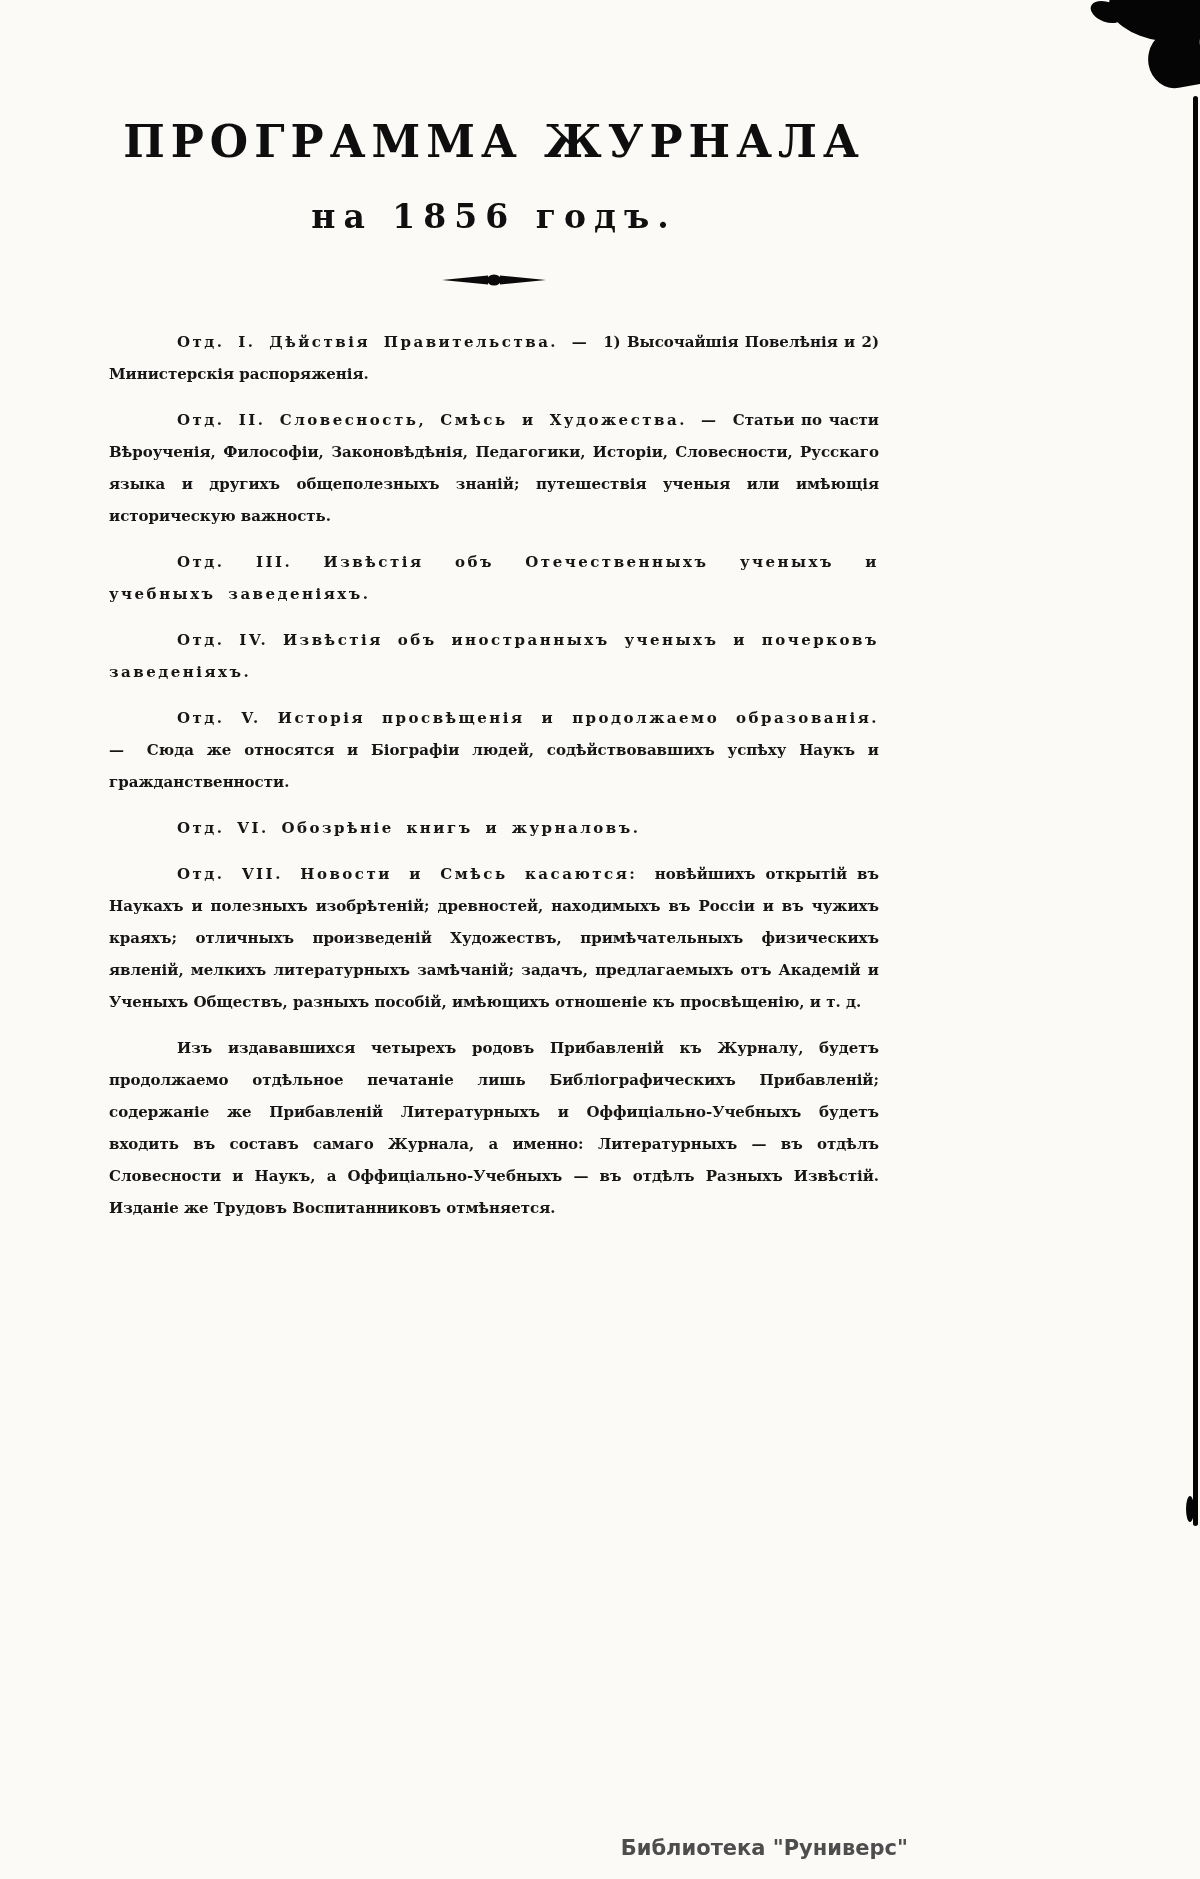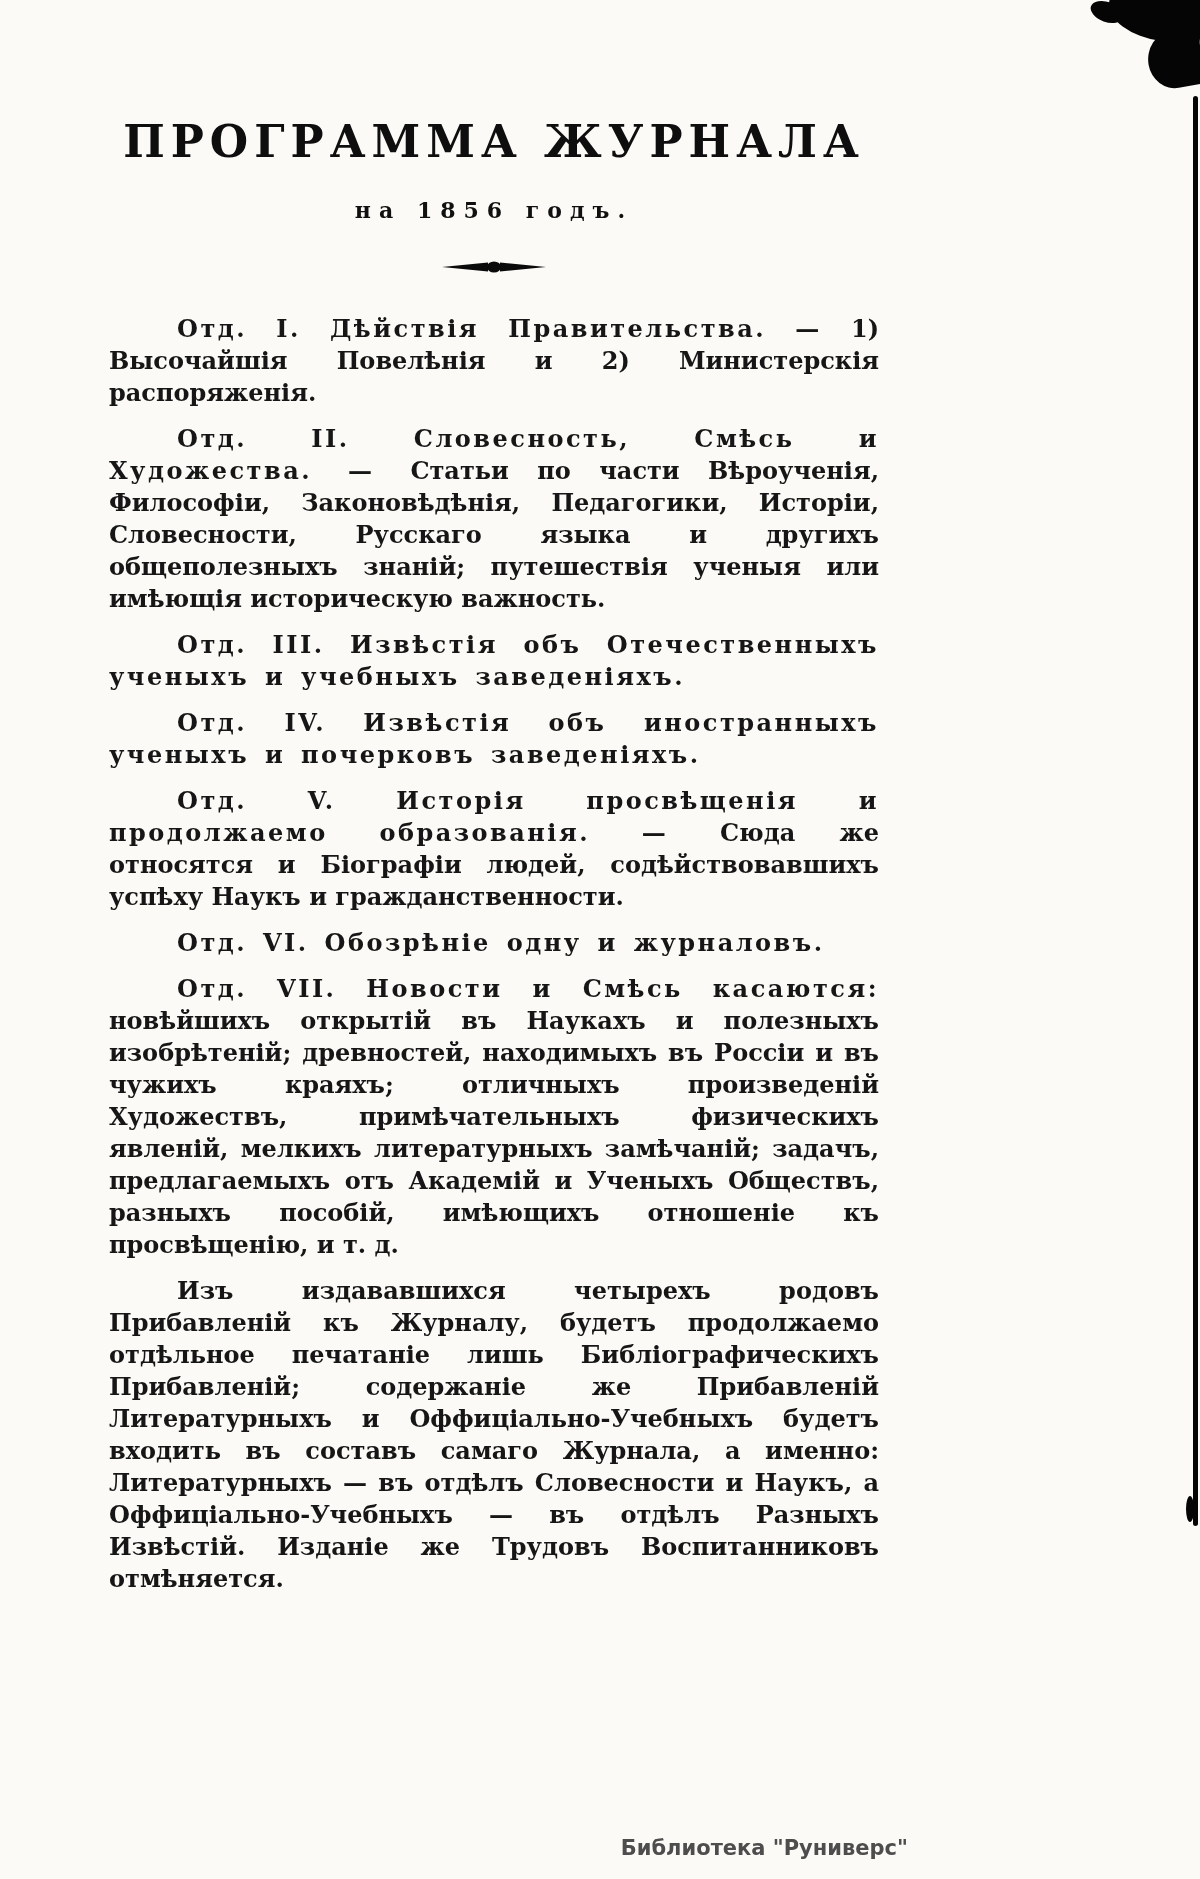--- a/index.html
+++ b/index.html
@@ -24,32 +24,32 @@
     text-align: center;
     font-size: 44px;
     font-weight: bold;
     letter-spacing: 6px;
     white-space: nowrap;
     color: #0e0e0e;
   }
   .subtitle {
     margin-top: 30px;
     text-align: center;
-    font-size: 22px;
+    font-size: 33px;
     font-weight: bold;
     letter-spacing: 8px;
     color: #101010;
   }
   .divider-wrap {
     margin: 36px auto 34px auto;
     width: 110px;
     text-align: center;
   }
   .para {
-    font-size: 24px;
+    font-size: 15px;
     line-height: 32px;
     font-weight: bold;
     text-align: justify;
     margin: 0 0 14px 0;
     text-indent: 68px;
     color: #161616;
   }
   .lead {
     letter-spacing: 2.5px;
     word-spacing: 5px;
@@ -95,21 +95,21 @@
     <p class="para"><span class="lead">Отд. I. Дѣйствія Правительства. — </span><span>1) Высочайшія Повелѣнія и 2) Министерскія распоряженія.</span></p>
 
     <p class="para"><span class="lead">Отд. II. Словесность, Смѣсь и Художества. — </span><span>Статьи по части Вѣроученія, Философіи, Законовѣдѣнія, Педагогики, Исторіи, Словесности, Русскаго языка и другихъ общеполезныхъ знаній; путешествія ученыя или имѣющія историческую важность.</span></p>
 
     <p class="para"><span class="lead">Отд. III. Извѣстія объ Отечественныхъ ученыхъ и учебныхъ заведеніяхъ.</span><span></span></p>
 
     <p class="para"><span class="lead">Отд. IV. Извѣстія объ иностранныхъ ученыхъ и почерковъ заведеніяхъ.</span><span></span></p>
 
     <p class="para"><span class="lead">Отд. V. Исторія просвѣщенія и продолжаемо образованія. — </span><span>Сюда же относятся и Біографіи людей, содѣйствовавшихъ успѣху Наукъ и гражданственности.</span></p>
 
-    <p class="para"><span class="lead">Отд. VI. Обозрѣніе одну и журналовъ.</span><span></span></p>
+    <p class="para"><span class="lead">Отд. VI. Обозрѣніе книгъ и журналовъ.</span><span></span></p>
 
     <p class="para"><span class="lead">Отд. VII. Новости и Смѣсь касаются: </span><span>новѣйшихъ открытій въ Наукахъ и полезныхъ изобрѣтеній; древностей, находимыхъ въ Россіи и въ чужихъ краяхъ; отличныхъ произведеній Художествъ, примѣчательныхъ физическихъ явленій, мелкихъ литературныхъ замѣчаній; задачъ, предлагаемыхъ отъ Академій и Ученыхъ Обществъ, разныхъ пособій, имѣющихъ отношеніе къ просвѣщенію, и т. д.</span></p>
 
 
 
     <p class="para"><span class="lead"></span><span>Изъ издававшихся четырехъ родовъ Прибавленій къ Журналу, будетъ продолжаемо отдѣльное печатаніе лишь Библіографическихъ Прибавленій; содержаніе же Прибавленій Литературныхъ и Оффиціально-Учебныхъ будетъ входить въ составъ самаго Журнала, а именно: Литературныхъ — въ отдѣлъ Словесности и Наукъ, а Оффиціально-Учебныхъ — въ отдѣлъ Разныхъ Извѣстій. Изданіе же Трудовъ Воспитанниковъ отмѣняется.</span></p>
 
   </div>
 
   <div class="footer">Библиотека "Руниверс"</div>

